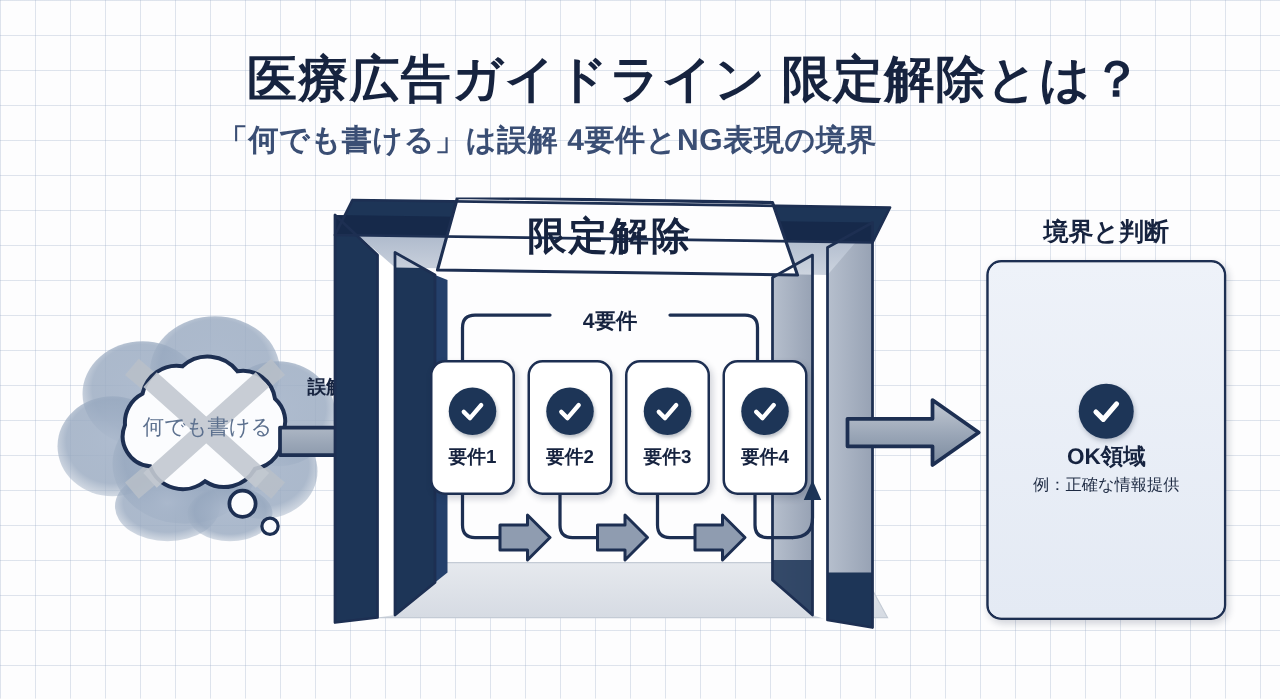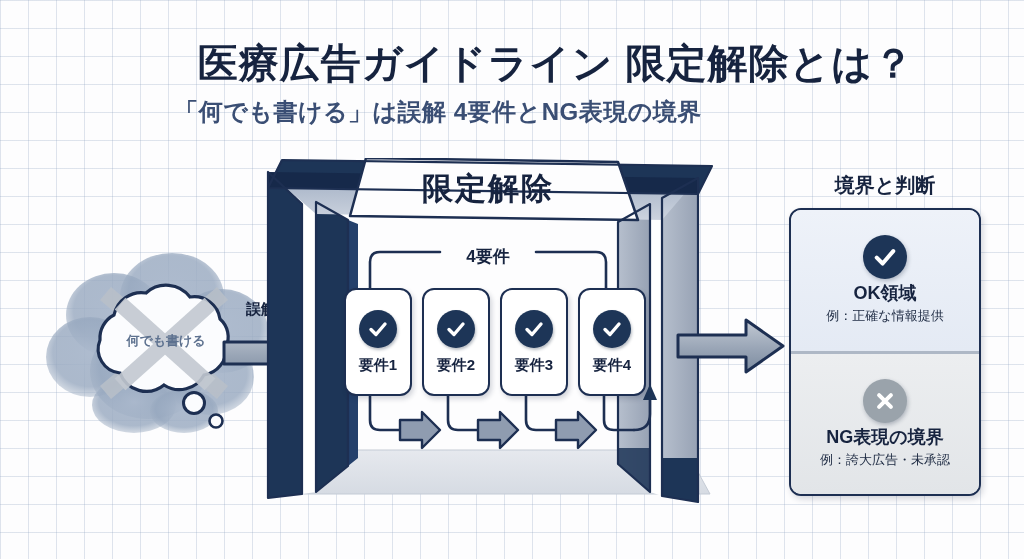--- a/index.html
+++ b/index.html
@@ -30,21 +30,21 @@
     font-size:24px;font-weight:bold;letter-spacing:.5px;
     color:#3a4e74;
   }
 
   
   #cloud-wrap{left:44px;top:245px;width:240px;height:190px;}
   #cloud-wrap svg{display:block;}
   #cloud-label{
     left:0;top:0;width:240px;height:190px;
     display:flex;align-items:center;justify-content:center;
-    font-size:13px;font-weight:bold;color:#5d718f;
+    font-size:17px;font-weight:normal;color:#5d718f;
     padding-left:4px;padding-top:2px;box-sizing:border-box;
     pointer-events:none;
   }
 
   
   #misread-label{
     left:246px;top:300px;font-size:15px;font-weight:bold;color:#16233f;
   }
   #misread-arrow{left:222px;top:325px;}
 
@@ -302,24 +302,15 @@
   <div class="abs" id="panel">
     <div class="panel-half" id="panel-ok">
       <div class="panel-badge" id="ok-badge">
         <svg width="26" height="26" viewBox="0 0 22 22">
             <path d="M4,11.5 L9,16.5 L18,6" fill="none" stroke="#ffffff" stroke-width="3.4" stroke-linecap="round" stroke-linejoin="round"></path>
           </svg>
       </div>
       <div class="panel-head">OK領域</div>
       <div class="panel-ex">例：正確な情報提供</div>
     </div>
-    <div class="panel-half" id="panel-ng">
-      <div class="panel-badge" id="ng-badge">
-        <svg width="26" height="26" viewBox="0 0 22 22">
-          <path d="M6,6 L16,16 M16,6 L6,16" fill="none" stroke="#ffffff" stroke-width="3.4" stroke-linecap="round"></path>
-          </svg>
-      </div>
-      <div class="panel-head">NG表現の境界</div>
-      <div class="panel-ex">例：誇大広告・未承認</div>
-    </div>
   </div>
 
 </div>
 
 </body></html>

